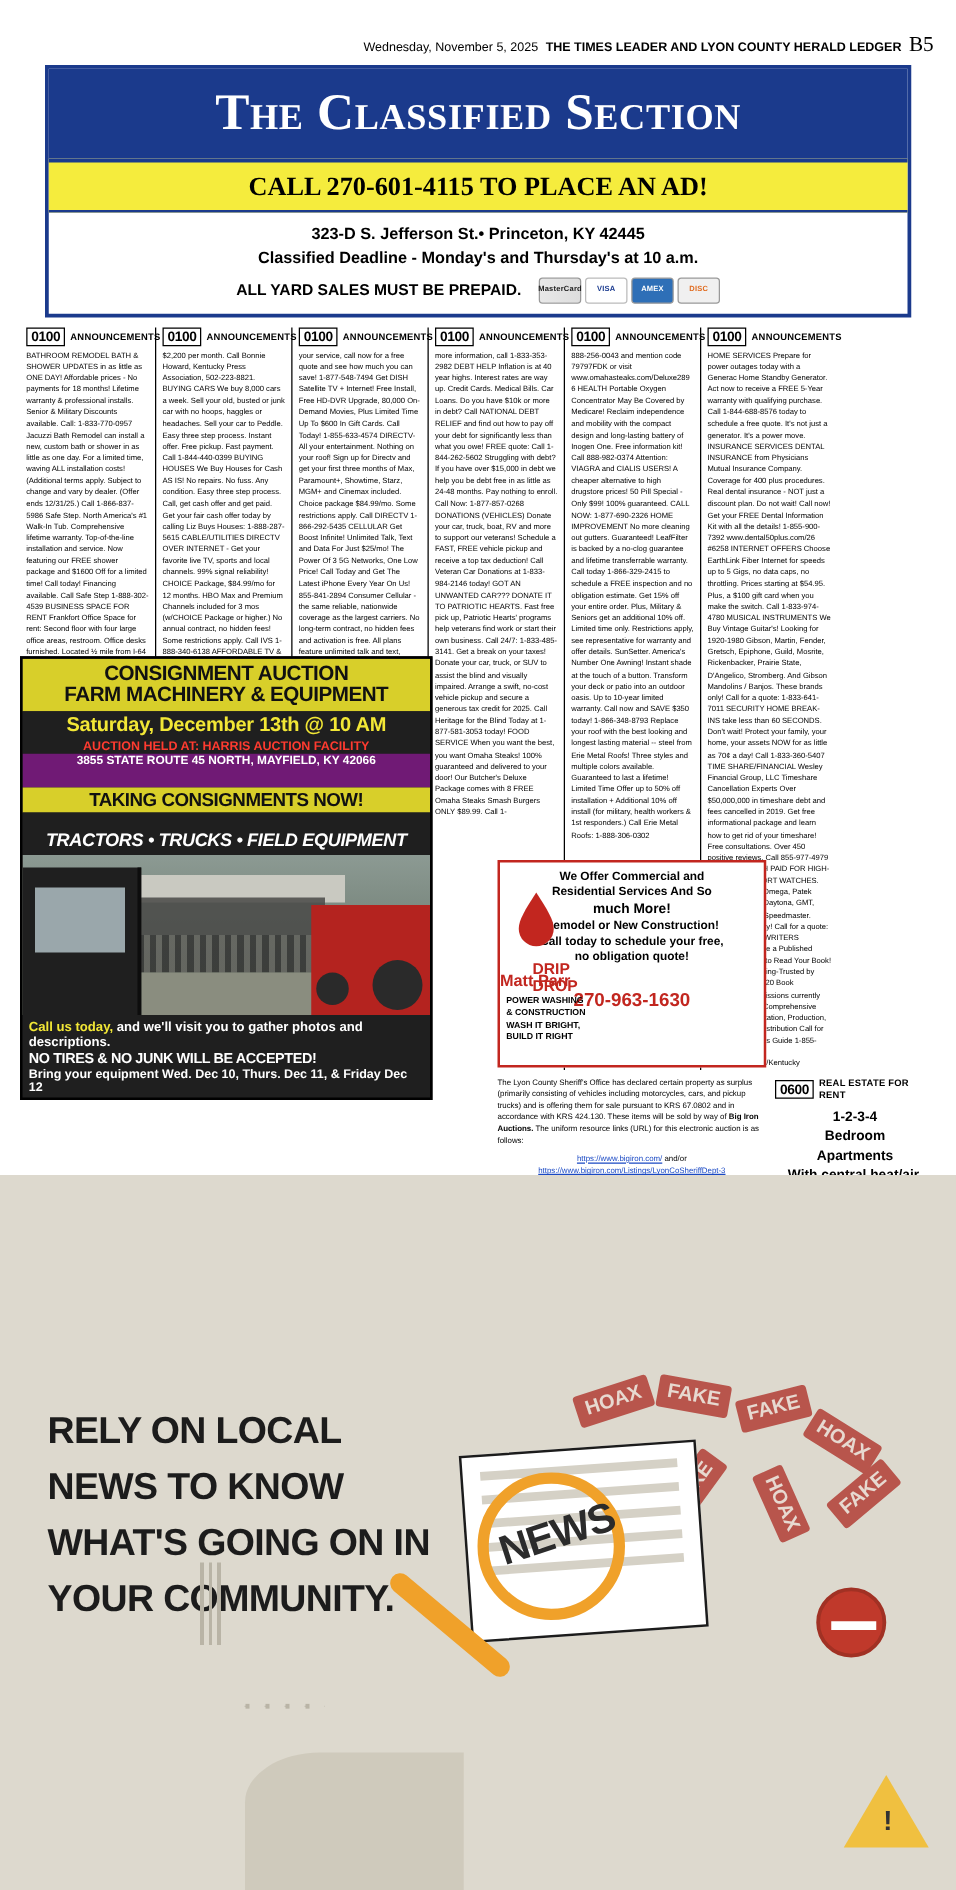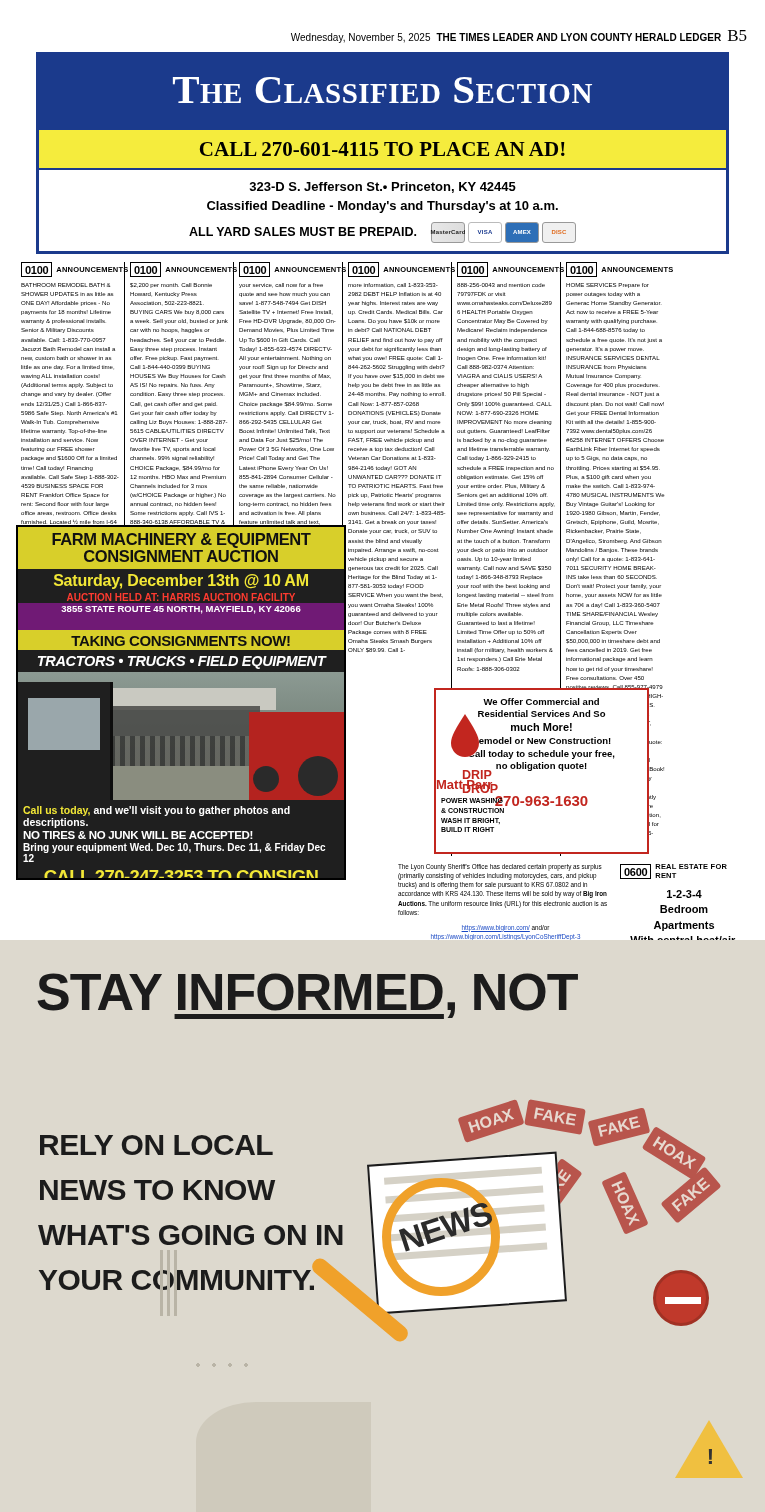--- a/index.html
+++ b/index.html
@@ -95,21 +95,21 @@
   .auc-held {
     background:#1f1f1f; color:#ff3b30; text-align:center; font-weight:bold; font-size:10px;
   }
   .auc-addr { background:#701a75; color:#fff; text-align:center; font-weight:bold; font-size:9.5px; padding-bottom:16px;}
   .auc-taking {
     background:#d8cf2a; color:#111; text-align:center; font-weight:bold; font-size:15px;
     padding:2px 0 1px; letter-spacing:-0.4px;
   }
   .auc-tractors {
     background:#1f1f1f; color:#fff; text-align:center; font-weight:bold; font-style:italic;
-    font-size:14.5px; padding:3px 0 3px; letter-spacing:-0.3px;
+    font-size:14.5px; padding:15px 0 3px; letter-spacing:-0.3px;
   }
   .auc-photo { height:128px; position:relative; overflow:hidden; background:#6b6e63; }
   .ph-sky { position:absolute; inset:0; background:linear-gradient(#8c9a93,#5e6b5f); }
   .ph-crowd { position:absolute; left:92px; top:34px; width:150px; height:60px; background:#4a4a48; opacity:.85; }
   .ph-crowd:after{ content:""; position:absolute; left:0; top:30px; width:150px;height:30px;
      background:repeating-linear-gradient(90deg,#2f2f2e 0 5px,#6a6a64 5px 10px); opacity:.8;}
   .ph-roof { position:absolute; left:78px; top:16px; width:180px; height:22px; background:#c9c9c1; }
   .ph-tractor-l { position:absolute; left:0; top:10px; width:95px; height:118px; background:#1f1f1f; border-right:3px solid #0d0d0d;}
   .ph-glass { position:absolute; left:10px; top:16px; width:72px; height:52px; background:#9aa7ab; }
   .ph-tractor-r { position:absolute; right:0; top:40px; width:95px; height:88px; background:#b4231f; }
@@ -122,21 +122,21 @@
   .auc-bring { color:#fff; font-weight:bold; font-size:10px; padding:1px 5px 2px; }
   .auc-phone {
     background:#1f1f1f; color:#f2e736; font-weight:bold; font-size:18.5px; text-align:center;
     padding:0 0 3px; letter-spacing:-0.6px;
   }
   .auc-foot { background:#0b3d2e; height:54px; position:relative; }
 
   
   .dripdrop {
     position:absolute; left:398px; top:688px; width:215px; height:166px;
-    border:2px solid #c2261f; background:#fff;margin-left:36px;
+    border:2px solid #c2261f; background:#fff;
   }
   .dd-top { text-align:center; font-weight:bold; font-size:9.5px; line-height:1.3; padding:6px 6px 0; }
   .dd-much { text-align:center; font-weight:bold; font-size:11px; }
   .dd-mid { text-align:center; font-weight:bold; font-size:9.5px; line-height:1.35; padding:2px 4px 0; }
   .dd-name { text-align:left; color:#c2261f; font-weight:bold; font-size:13px; padding-top:4px; }
   .dd-phone { text-align:center; color:#c2261f; font-weight:bold; font-size:15px; }
   .dd-brand { position:absolute; left:5px; top:78px; width:88px; }
   .dd-brandname { color:#c2261f; font-weight:bold; font-size:12.5px;padding-left:21px; }
   .dd-brandsub { font-weight:bold; font-size:7px; line-height:1.4; }
   .dd-drop { position:absolute; left:12px; top:22px; width:34px; height:46px; }
@@ -313,22 +313,22 @@
 Wesley Financial Group, LLC Timeshare Cancellation Experts Over $50,000,000 in timeshare debt and fees cancelled in 2019. Get free informational package and learn how to get rid of your timeshare! Free consultations. Over 450 positive reviews. Call 855-977-4979
 WATCHES
 CASH PAID FOR HIGH-END MEN'S SPORT WATCHES. Rolex, Breitling, Omega, Patek Philippe, Heuer, Daytona, GMT, Submariner and Speedmaster. These brands only! Call for a quote: 1-833-641-6058
 WRITERS WANTED
 Become a Published Author. We want to Read Your Book! Dorrance Publishing-Trusted by Authors Since 1920 Book manuscript submissions currently being reviewed. Comprehensive Services: Consultation, Production, Promotion and Distribution Call for Your Free Author's Guide 1-855-209-2951 or visit dorranceinfo.com/Kentucky</div>
     </div>
   </div>
 
   <div class="auction">
     <div class="auc-title">
+      <div>CONSIGNMENT AUCTION</div>
       <div>FARM MACHINERY &amp; EQUIPMENT</div>
-      <div>CONSIGNMENT AUCTION</div>
     </div>
     <div class="auc-sat">Saturday, December 13th @ 10 AM</div>
     <div class="auc-held">AUCTION HELD AT: HARRIS AUCTION FACILITY</div>
     <div class="auc-addr">3855 STATE ROUTE 45 NORTH, MAYFIELD, KY 42066</div>
     <div class="auc-taking">TAKING CONSIGNMENTS NOW!</div>
     <div class="auc-tractors">TRACTORS • TRUCKS • FIELD EQUIPMENT</div>
     <div class="auc-photo">
       <div class="ph-sky"></div>
       <div class="ph-roof"></div>
       <div class="ph-crowd"></div>
@@ -396,23 +396,20 @@
       <span class="cat-label">REAL ESTATE FOR RENT</span>
     </div>
     <div class="re-txt" style="white-space:pre-line">1-2-3-4
 Bedroom
 Apartments
 With central heat/air.
 Call (270) 365-5769</div>
   </div>
 
   <div class="housead">
-    <div class="ha-line1">
-      <span>STAY </span><u>INFORMED</u><span>, NOT</span>
-    </div>
     <div class="ha-left">RELY ON LOCAL NEWS TO KNOW WHAT'S GOING ON IN YOUR COMMUNITY.</div>
     <div class="ha-stripes"></div>
     <div class="ha-dots"></div>
 
     <div class="ha-ribbon">
       <span class="seg" style="left:30px;top:10px;width:62px;height:26px;transform:rotate(-18deg)">HOAX</span>
       <span class="seg" style="left:96px;top:6px;width:58px;height:26px;transform:rotate(10deg)">FAKE</span>
       <span class="seg" style="left:160px;top:16px;width:58px;height:26px;transform:rotate(-14deg)">FAKE</span>
       <span class="seg" style="left:214px;top:42px;width:60px;height:26px;transform:rotate(32deg)">HOAX</span>
       <span class="seg" style="left:232px;top:84px;width:58px;height:26px;transform:rotate(-40deg)">FAKE</span>

